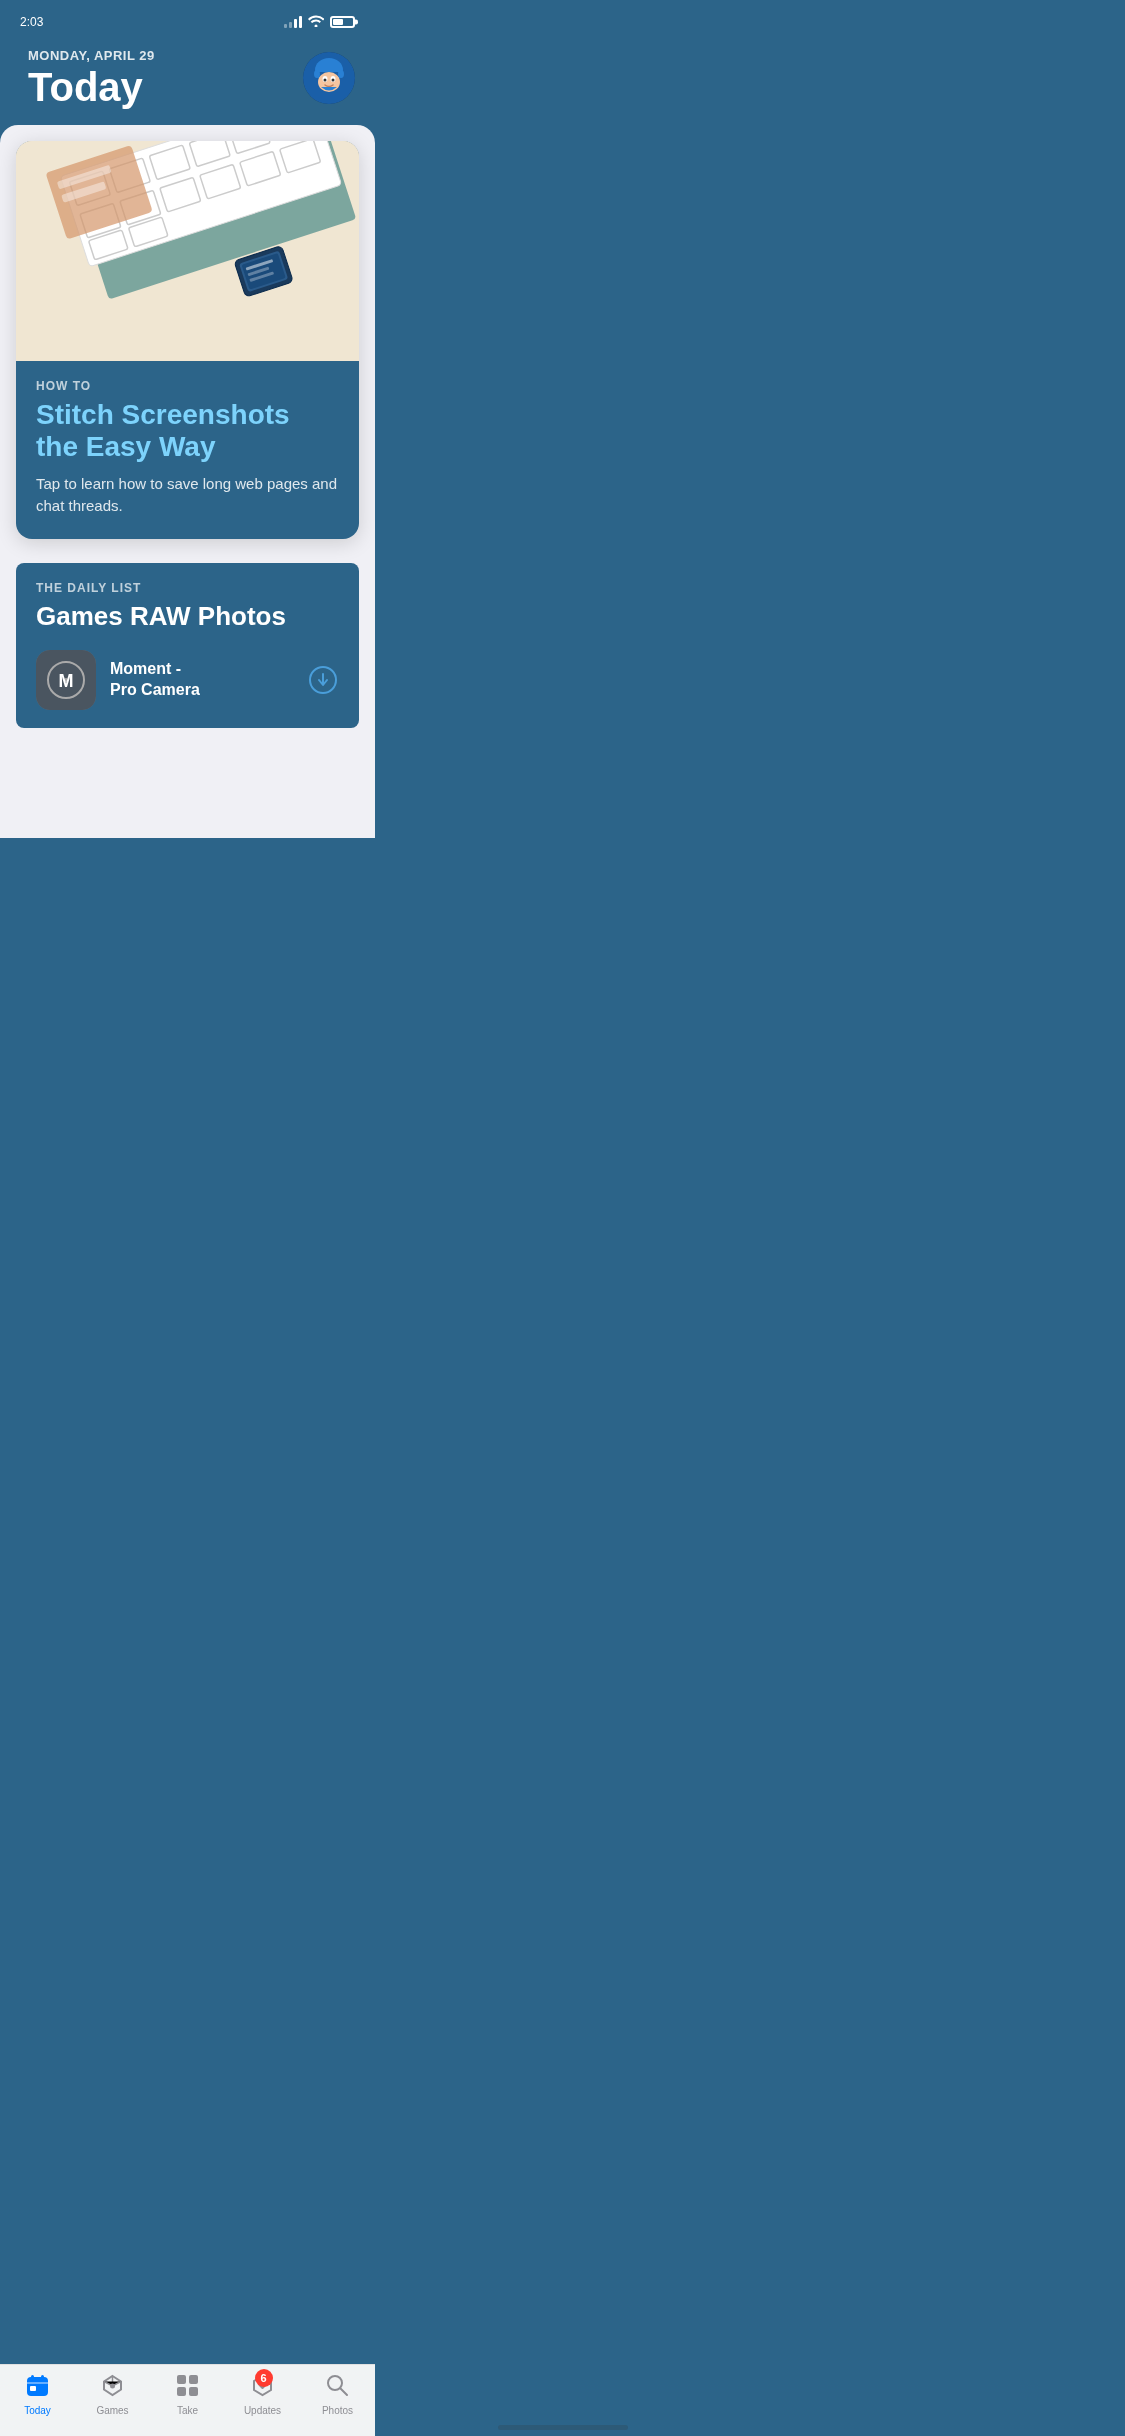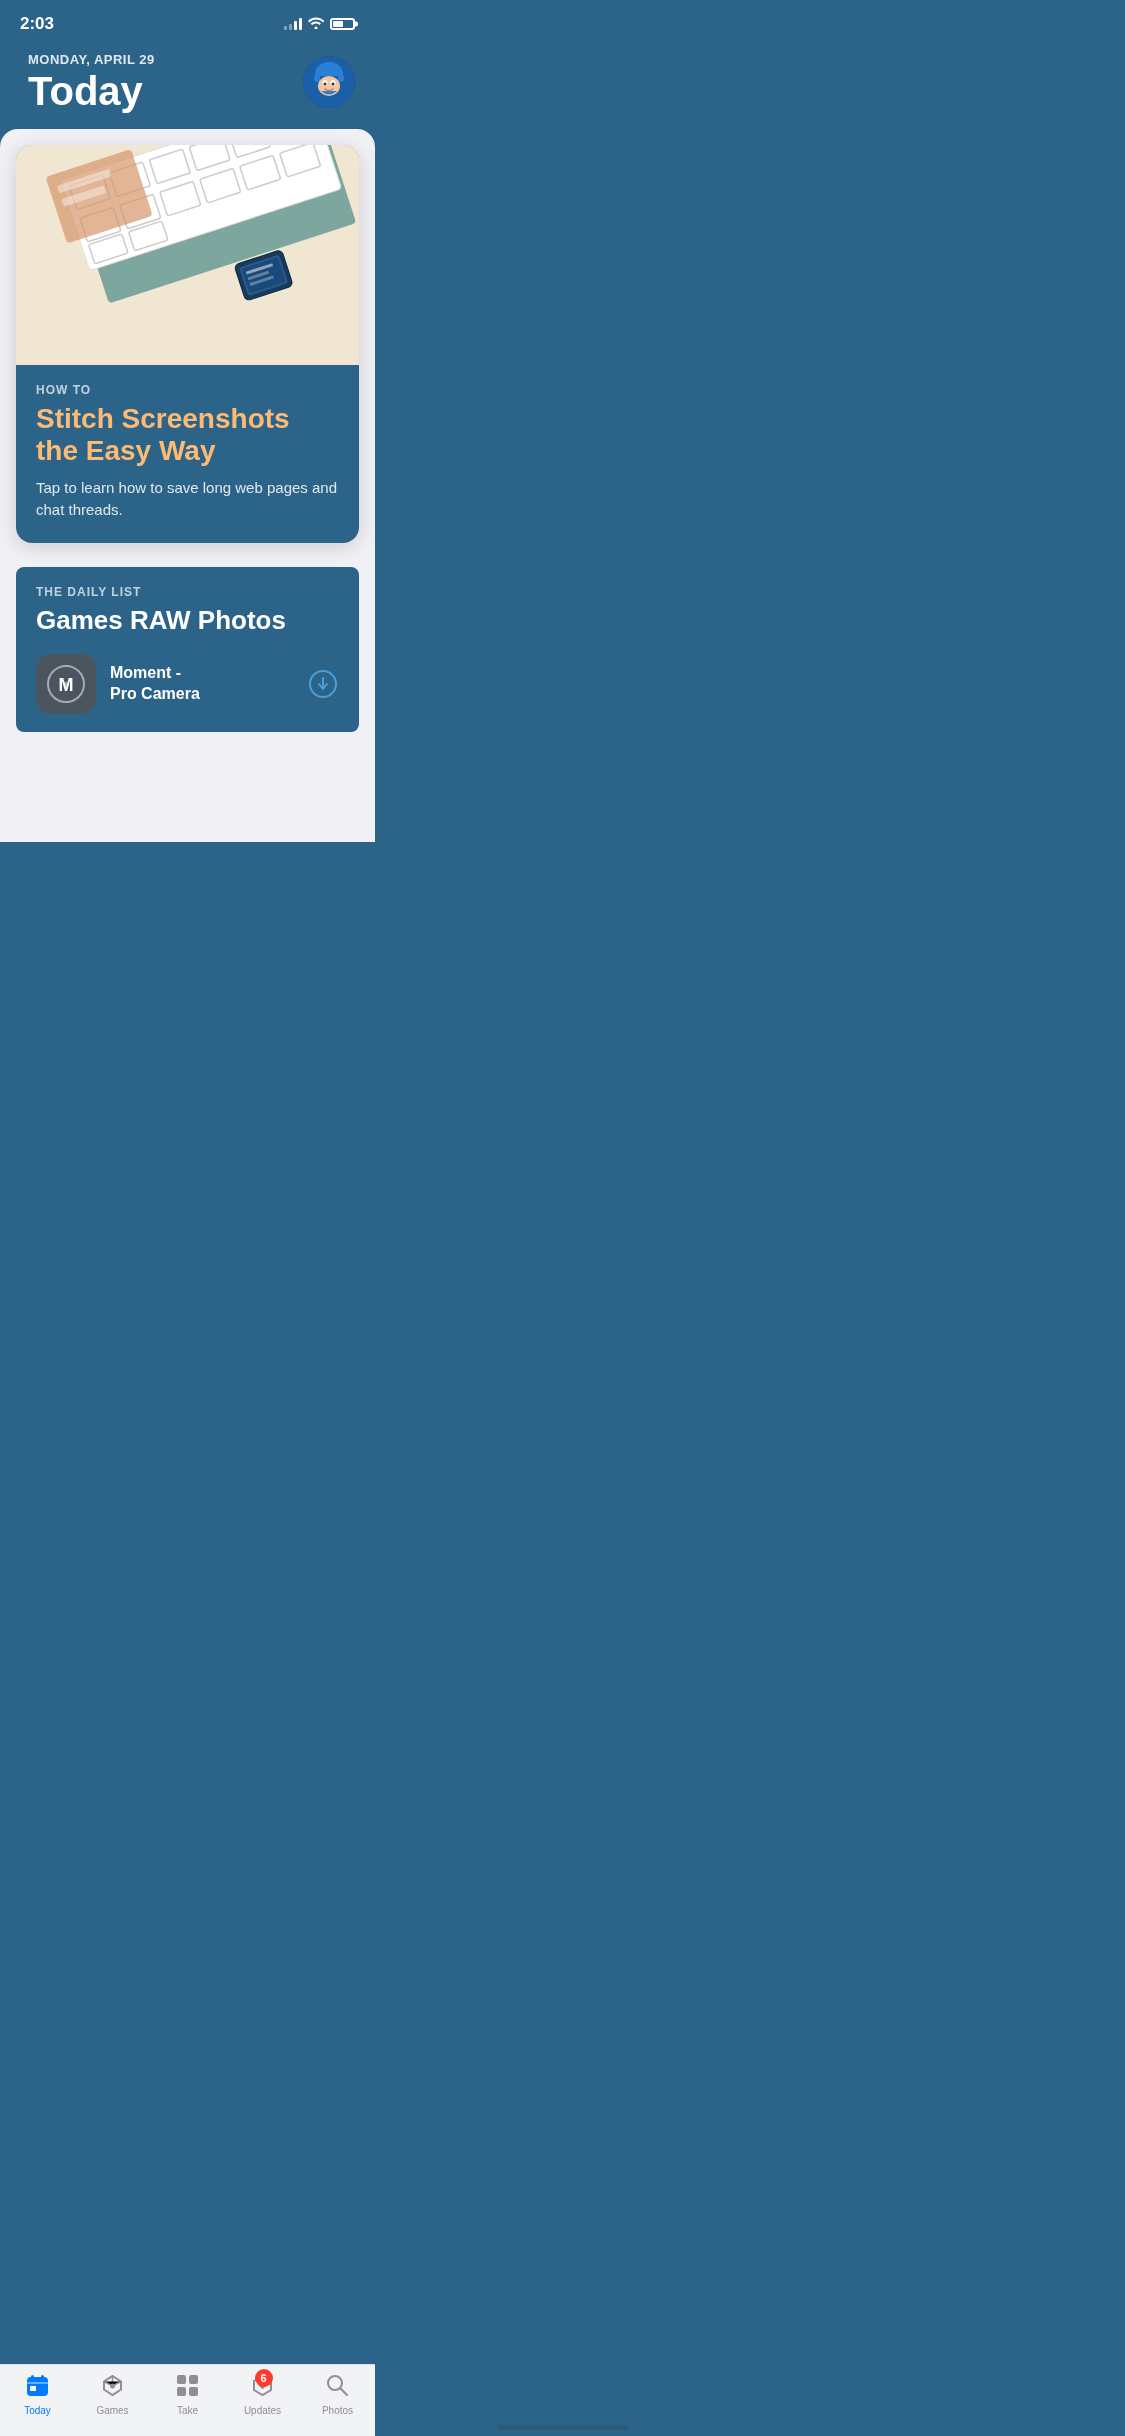--- a/index.html
+++ b/index.html
@@ -17,22 +17,22 @@
     
     .status-bar {
       display: flex;
       justify-content: space-between;
       align-items: center;
       padding: 14px 20px 8px 20px;
       background-color: #2c6489;
     }
 
     .status-time {
-      font-size: 17px;
-      font-weight: 700;
+      font-size: 12px;
+      font-weight: 400;
       color: white;
       text-align: center;
     }
 
     .status-icons {
       display: flex;
       align-items: center;
       gap: 6px;
     }
 
@@ -166,21 +166,21 @@
       font-weight: 700;
       color: rgba(255,255,255,0.7);
       letter-spacing: 1px;
       text-transform: uppercase;
       margin-bottom: 6px;
     }
 
     .feature-headline {
       font-size: 28px;
       font-weight: 700;
-      color: #fdba74;
+      color: #7dd3fc;
       line-height: 1.15;
       margin-bottom: 10px;
     }
 
     .feature-desc {
       font-size: 15px;
       color: rgba(255,255,255,0.85);
       line-height: 1.45;
     }
 

